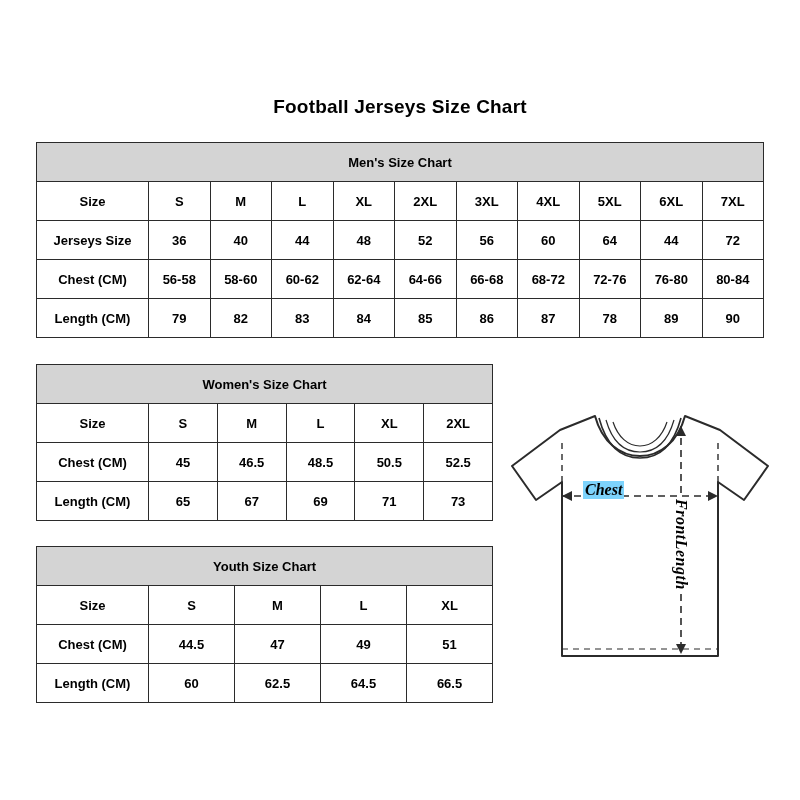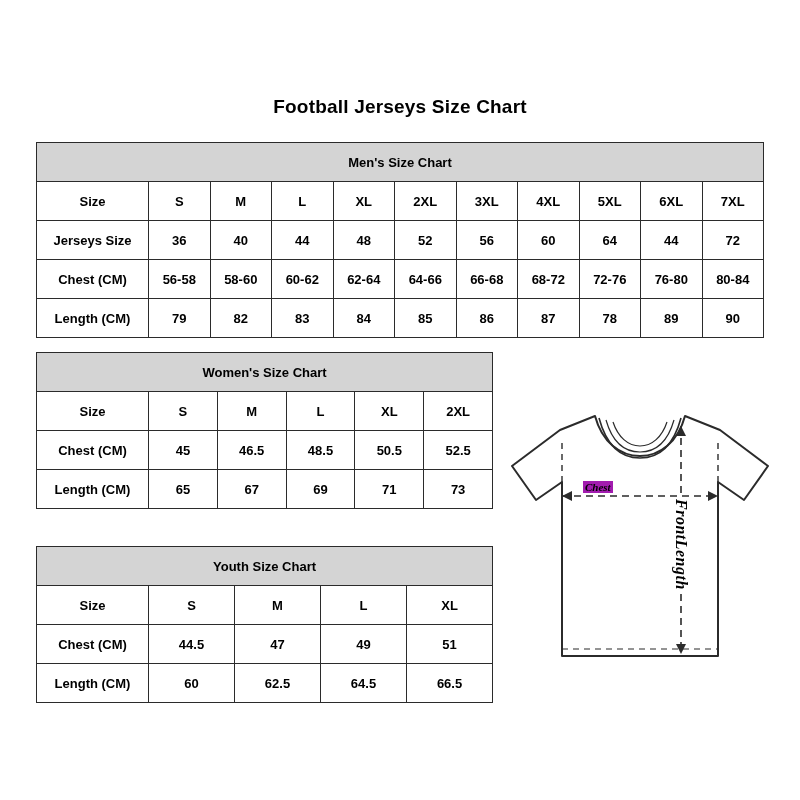--- a/index.html
+++ b/index.html
@@ -68,21 +68,21 @@
     top: 142px;
     width: 728px;
   }
   #mens-table col.c0 { width: 112px; }
   #mens-table col.cx { width: 61.5px; }
 
   
   #womens-table {
     position: absolute;
     left: 36px;
-    top: 352px;
+    top: 364px;
     width: 456px;
   }
   #womens-table col.c0 { width: 112px; }
   #womens-table col.cx { width: 68.8px; }
 
   
   #youth-table {
     position: absolute;
     left: 36px;
     top: 546px;
@@ -98,25 +98,25 @@
     top: 404px;
     width: 280px;
     height: 290px;
   }
   .shirt-figure svg { display: block; }
 
   .label-chest {
     position: absolute;
     left: 583px;
     top: 481px;
-    font-size: 11px;
+    font-size: 16px;
     font-style: italic;
     font-weight: bold;
     font-family: "Liberation Serif", serif;
-    background: #a21caf;
+    background: #7dd3fc;
     padding: 0 2px;
   }
   .label-frontlength {
     position: absolute;
     left: 672px;
     top: 497px;
     font-size: 16px;
     font-style: italic;
     font-weight: bold;
     font-family: "Liberation Serif", serif;

